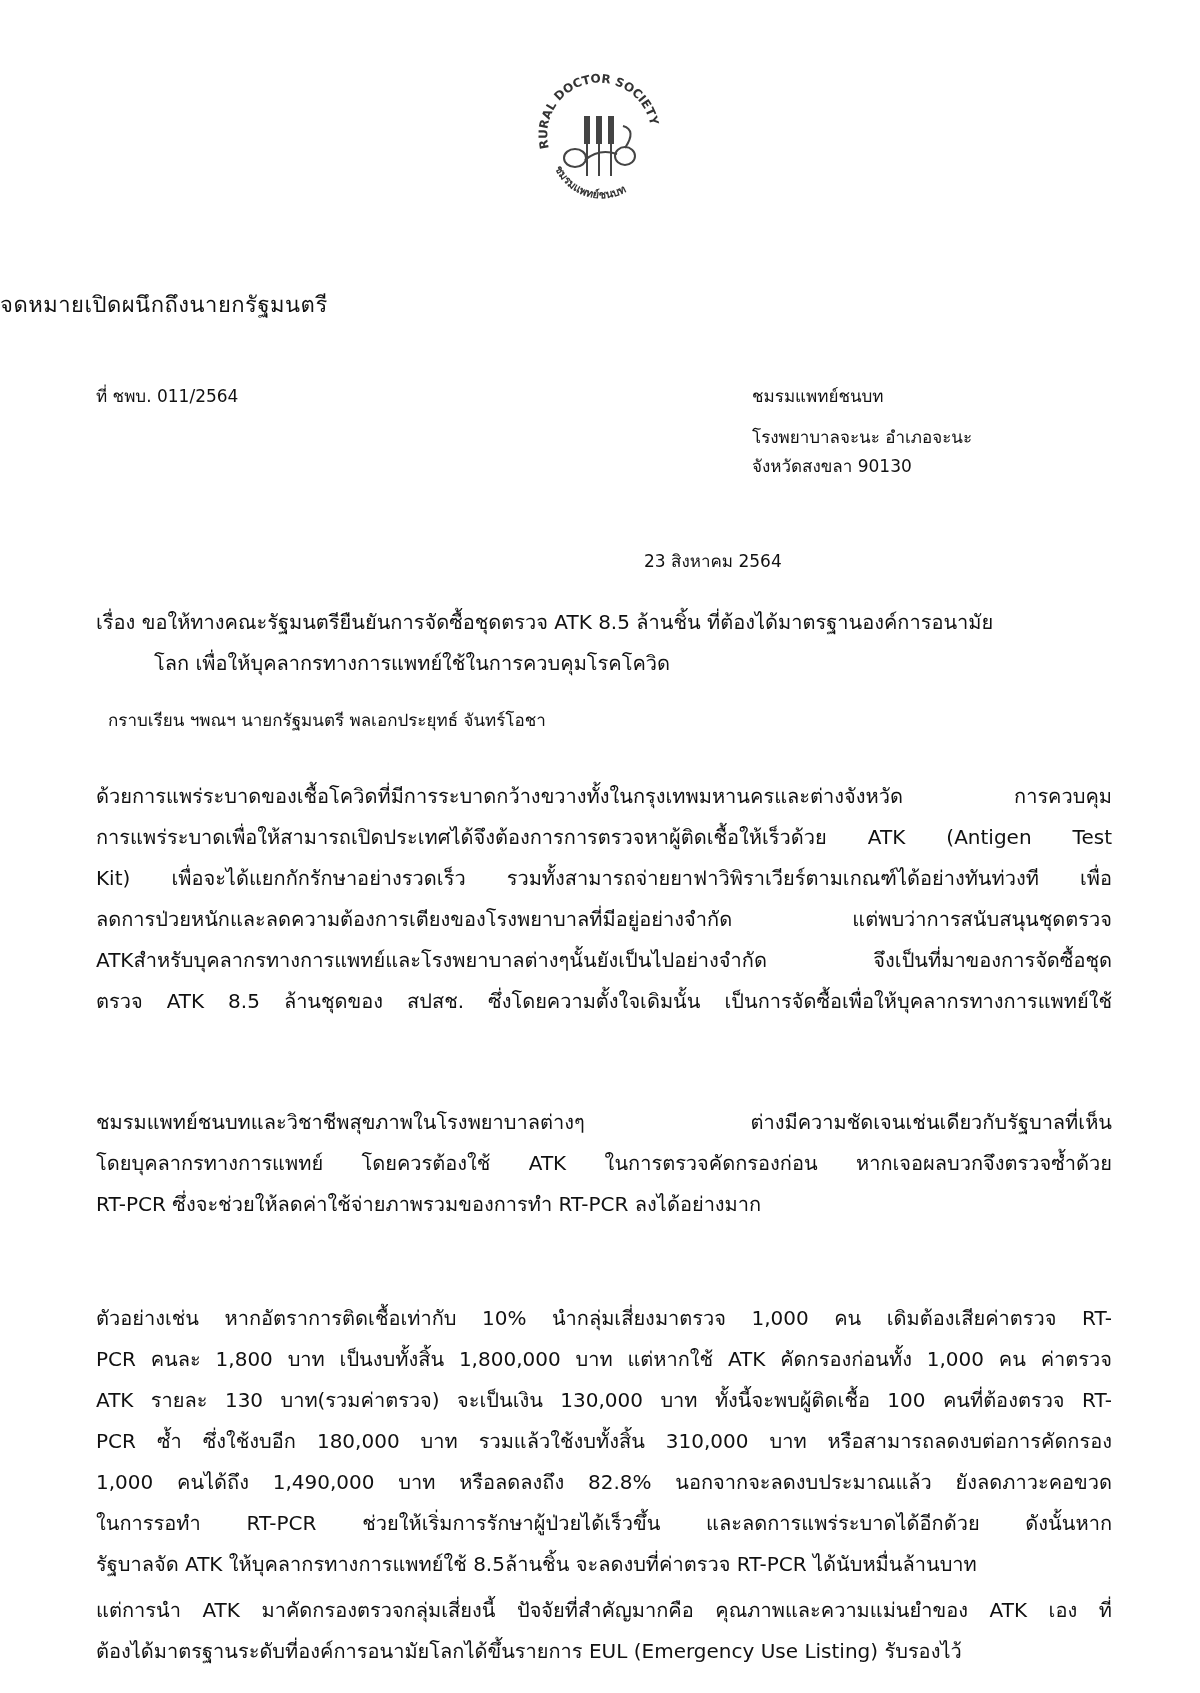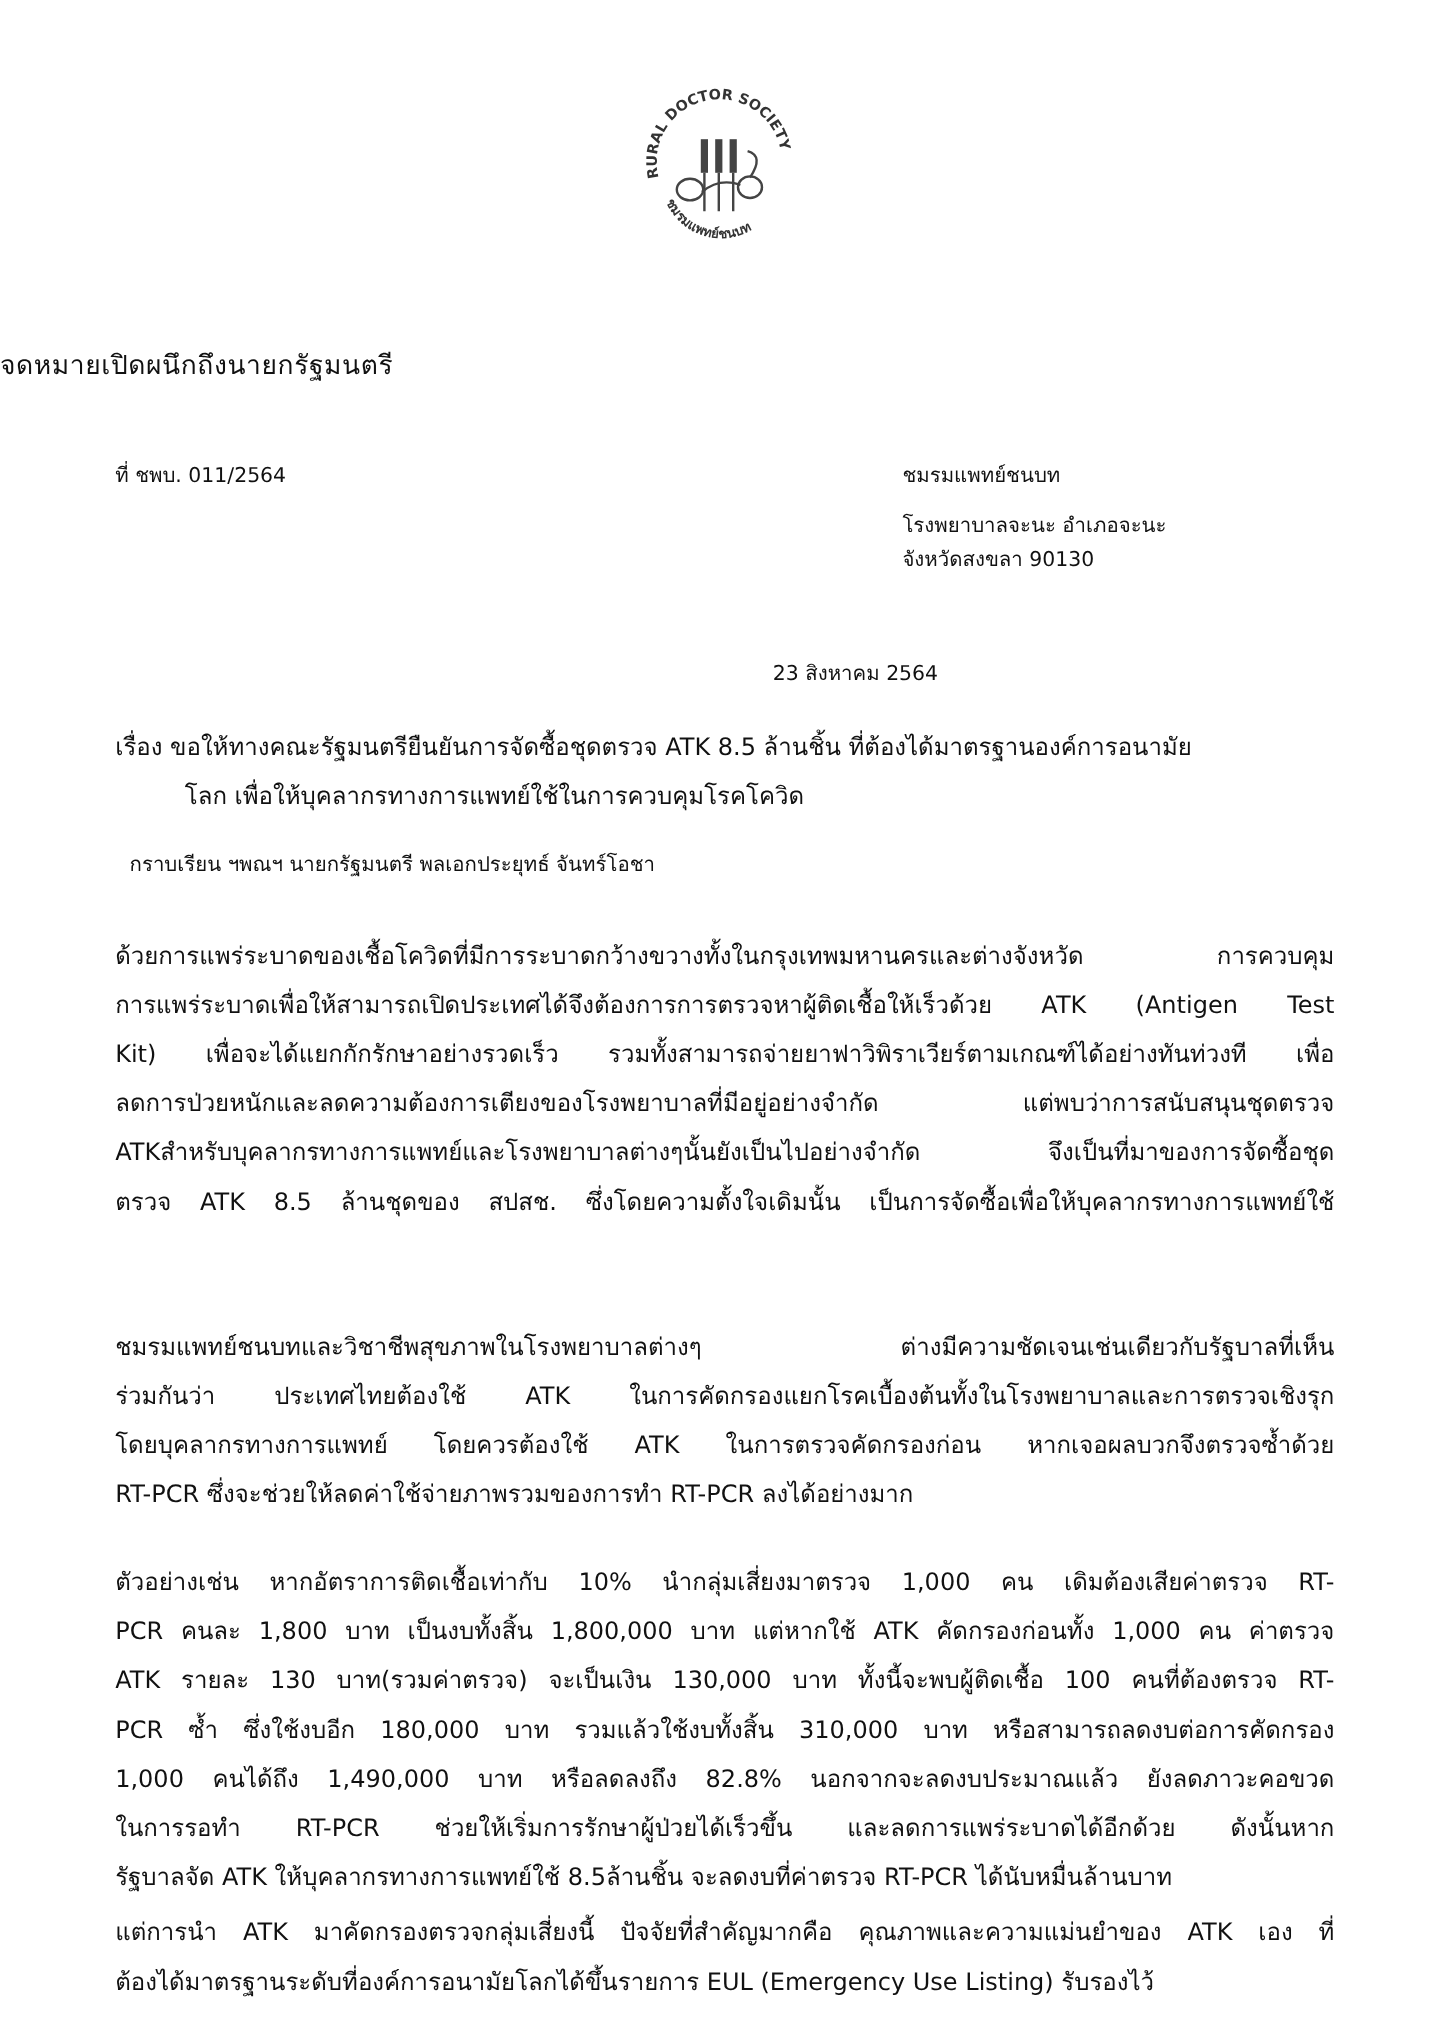--- a/index.html
+++ b/index.html
@@ -74,21 +74,20 @@
   <span class="ln">ด้วยการแพร่ระบาดของเชื้อโควิดที่มีการระบาดกว้างขวางทั้งในกรุงเทพมหานครและต่างจังหวัด  การควบคุม</span>
   <span class="ln">การแพร่ระบาดเพื่อให้สามารถเปิดประเทศได้จึงต้องการการตรวจหาผู้ติดเชื้อให้เร็วด้วย ATK (Antigen Test</span>
   <span class="ln">Kit) เพื่อจะได้แยกกักรักษาอย่างรวดเร็ว รวมทั้งสามารถจ่ายยาฟาวิพิราเวียร์ตามเกณฑ์ได้อย่างทันท่วงที  เพื่อ</span>
   <span class="ln">ลดการป่วยหนักและลดความต้องการเตียงของโรงพยาบาลที่มีอยู่อย่างจำกัด  แต่พบว่าการสนับสนุนชุดตรวจ</span>
   <span class="ln">ATKสำหรับบุคลากรทางการแพทย์และโรงพยาบาลต่างๆนั้นยังเป็นไปอย่างจำกัด  จึงเป็นที่มาของการจัดซื้อชุด</span>
   <span class="ln">ตรวจ  ATK 8.5  ล้านชุดของ  สปสช.  ซึ่งโดยความตั้งใจเดิมนั้น  เป็นการจัดซื้อเพื่อให้บุคลากรทางการแพทย์ใช้</span>
 </div>
 
 <div class="para" style="top:1102px">
   <span class="ln">ชมรมแพทย์ชนบทและวิชาชีพสุขภาพในโรงพยาบาลต่างๆ          ต่างมีความชัดเจนเช่นเดียวกับรัฐบาลที่เห็น</span>
-  <span class="ln">ร่วมกันว่า  ประเทศไทยต้องใช้  ATK  ในการคัดกรองแยกโรคเบื้องต้นทั้งในโรงพยาบาลและการตรวจเชิงรุก</span>
   <span class="ln">โดยบุคลากรทางการแพทย์  โดยควรต้องใช้ ATK ในการตรวจคัดกรองก่อน  หากเจอผลบวกจึงตรวจซ้ำด้วย</span>
   <span class="ln last">RT-PCR ซึ่งจะช่วยให้ลดค่าใช้จ่ายภาพรวมของการทำ RT-PCR ลงได้อย่างมาก</span>
 </div>
 
 <div class="para" style="top:1298px">
   <span class="ln">ตัวอย่างเช่น  หากอัตราการติดเชื้อเท่ากับ  10%  นำกลุ่มเสี่ยงมาตรวจ  1,000  คน  เดิมต้องเสียค่าตรวจ  RT-</span>
   <span class="ln">PCR คนละ 1,800 บาท เป็นงบทั้งสิ้น 1,800,000 บาท แต่หากใช้ ATK คัดกรองก่อนทั้ง 1,000 คน ค่าตรวจ</span>
   <span class="ln">ATK รายละ 130 บาท(รวมค่าตรวจ) จะเป็นเงิน 130,000 บาท ทั้งนี้จะพบผู้ติดเชื้อ 100 คนที่ต้องตรวจ  RT-</span>
   <span class="ln">PCR ซ้ำ  ซึ่งใช้งบอีก 180,000 บาท  รวมแล้วใช้งบทั้งสิ้น  310,000 บาท  หรือสามารถลดงบต่อการคัดกรอง</span>
   <span class="ln">1,000 คนได้ถึง 1,490,000 บาท หรือลดลงถึง 82.8% นอกจากจะลดงบประมาณแล้ว  ยังลดภาวะคอขวด</span>

